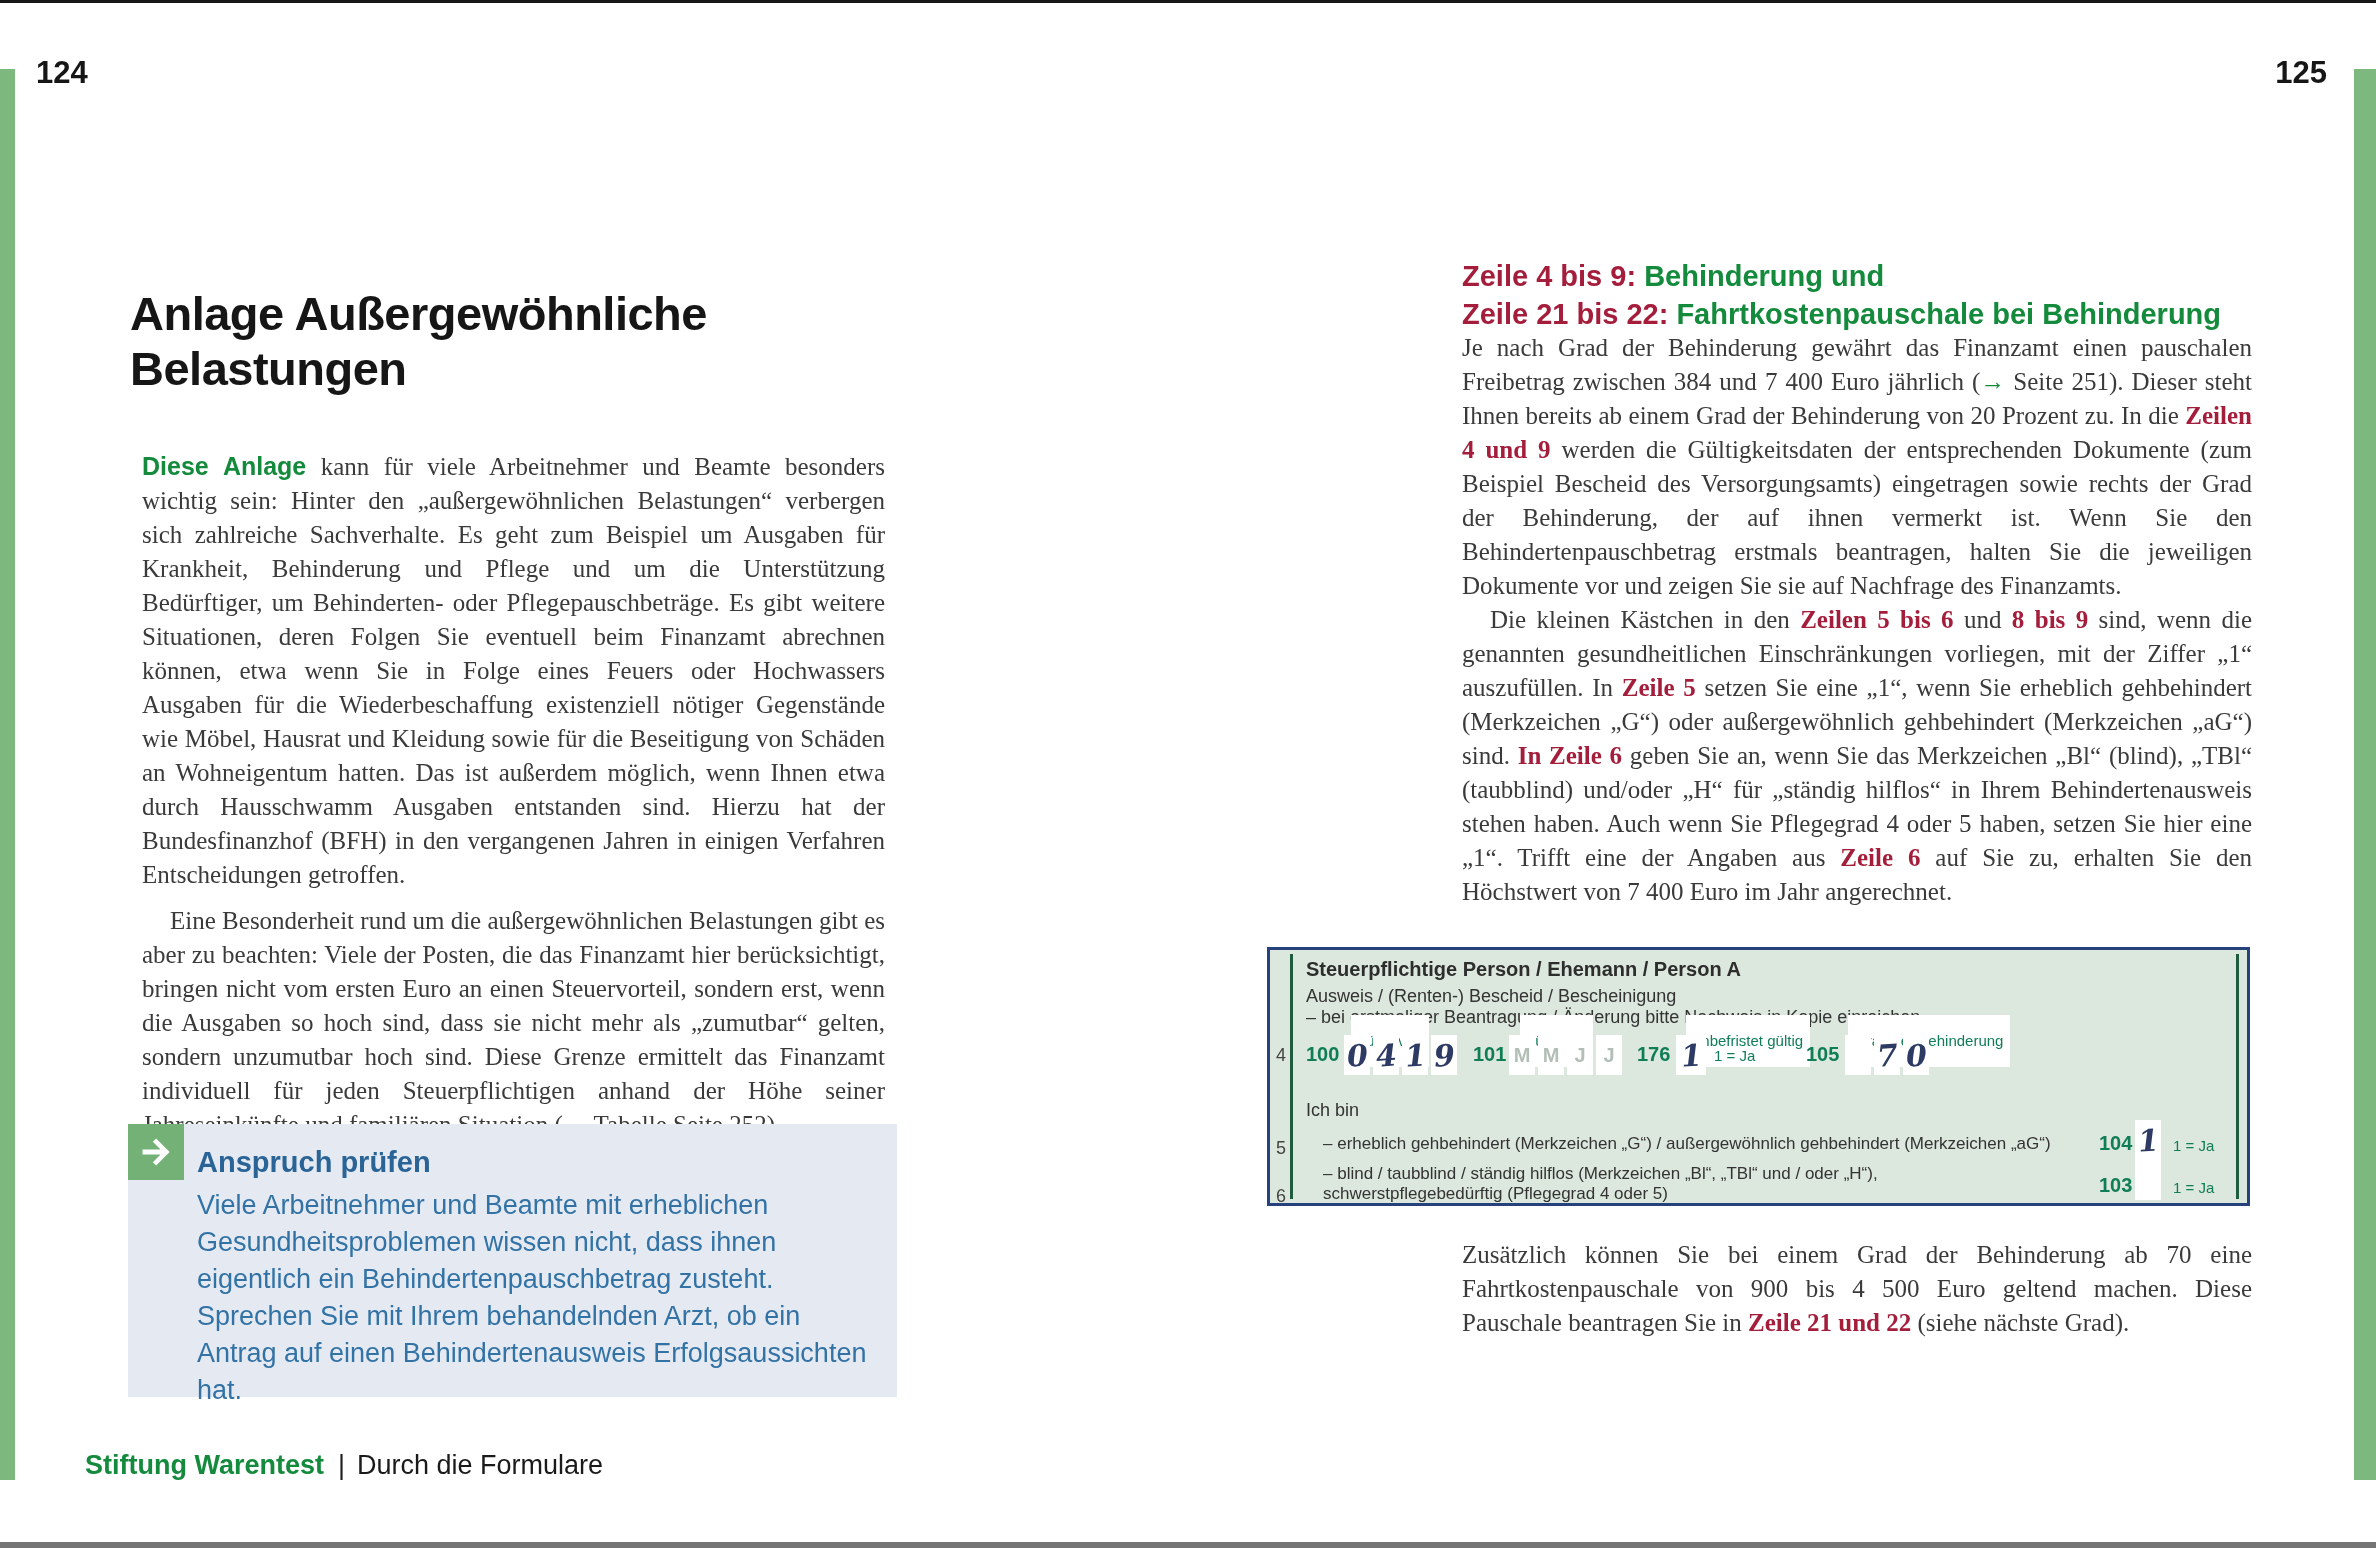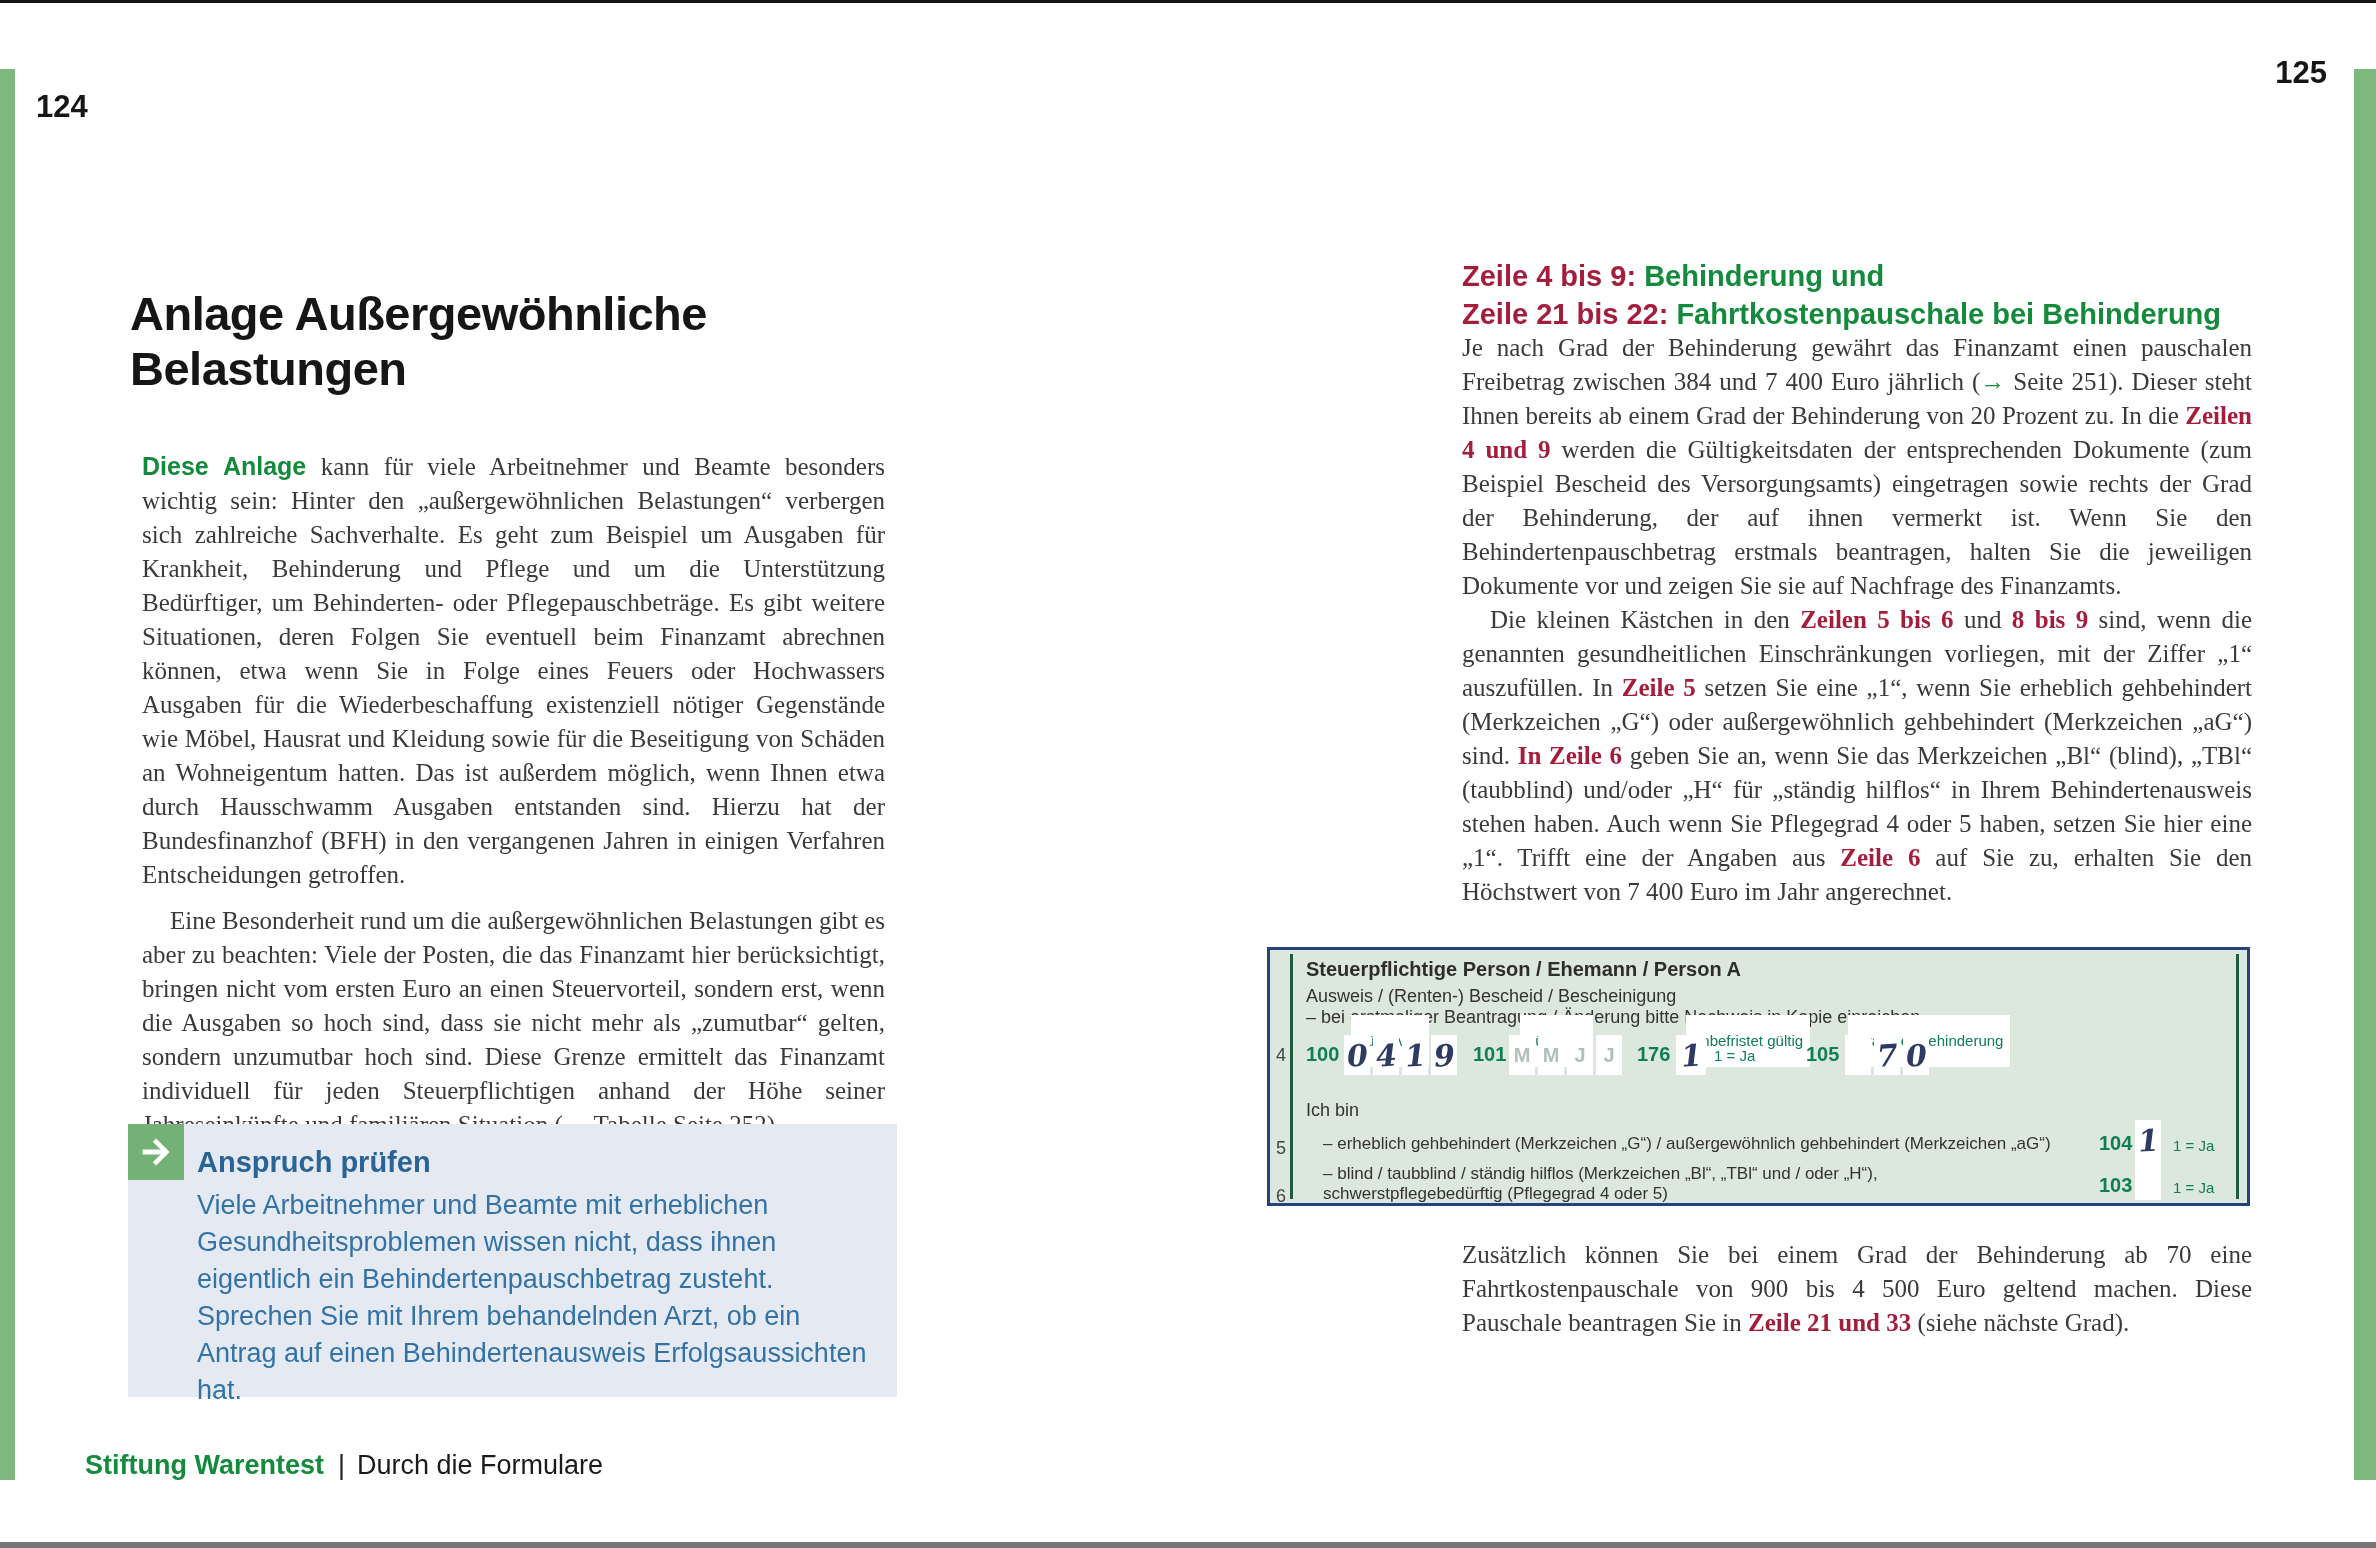--- a/index.html
+++ b/index.html
@@ -7,21 +7,21 @@
     width:2376px;height:1548px;position:relative;background:#ffffff;
     font-family:"Liberation Sans",sans-serif;color:#1a1a1a;overflow:hidden;
   }
   
   .edge-top{position:absolute;left:0;top:0;width:2376px;height:3px;background:#161616;}
   .edge-bottom{position:absolute;left:0;top:1542px;width:2376px;height:6px;background:#757575;}
   .bar-left{position:absolute;left:0;top:69px;width:15px;height:1411px;background:#7db87f;}
   .bar-right{position:absolute;left:2354px;top:69px;width:22px;height:1411px;background:#7db87f;}
 
   .pageno{position:absolute;top:55px;font-weight:700;font-size:31px;color:#161616;}
-  .pageno.left{left:36px;margin-top:34px;}
+  .pageno.left{left:36px;}
   .pageno.right{left:2218px;width:109px;text-align:right;}
 
   
   .lp-title{
     position:absolute;left:130px;top:255px;width:812px;
     font-weight:700;font-size:47px;line-height:55px;color:#161616;letter-spacing:-0.5px;
   }
   .lp-body{
     position:absolute;left:130px;top:437px;width:767px;
     font-family:"Liberation Serif",serif;font-size:25px;line-height:34px;
@@ -220,15 +220,15 @@
   <div class="f-code" style="left:829px;top:224px;">103</div>
   <div class="f-cells" style="left:865px;top:210px;">
     <span class="f-cell">
         <span class="hw"></span>
       </span>
   </div>
   <div class="f-hint" style="left:903px;top:229px;">1 = Ja</div>
 </div>
 
 <div class="rp-below">
-  <p><span>Zusätzlich können Sie bei einem Grad der Behinderung ab 70 eine Fahrtkostenpauschale von 900 bis 4 500 Euro geltend machen. Diese Pauschale beantragen Sie in </span><span class="seg-r">Zeile 21 und 33</span><span> (siehe nächste Grad).</span></p>
+  <p><span>Zusätzlich können Sie bei einem Grad der Behinderung ab 70 eine Fahrtkostenpauschale von 900 bis 4 500 Euro geltend machen. Diese Pauschale beantragen Sie in </span><span class="seg-r">Zeile 21 und 22</span><span> (siehe nächste Grad).</span></p>
 </div>
 
 
 </body></html>

